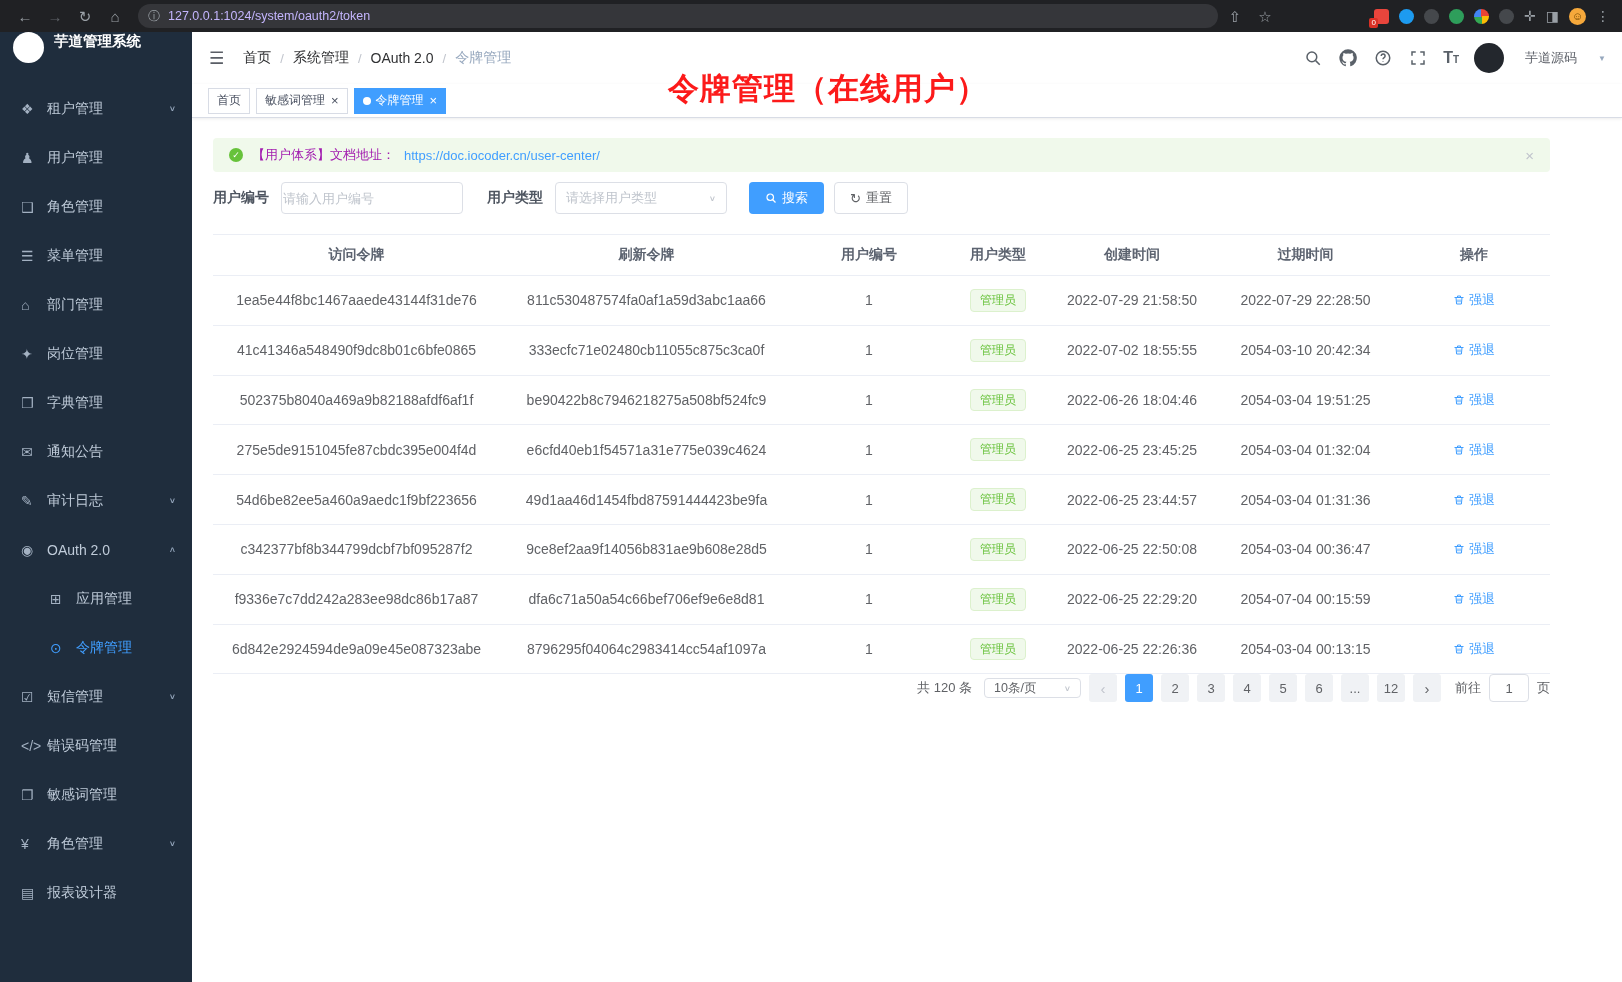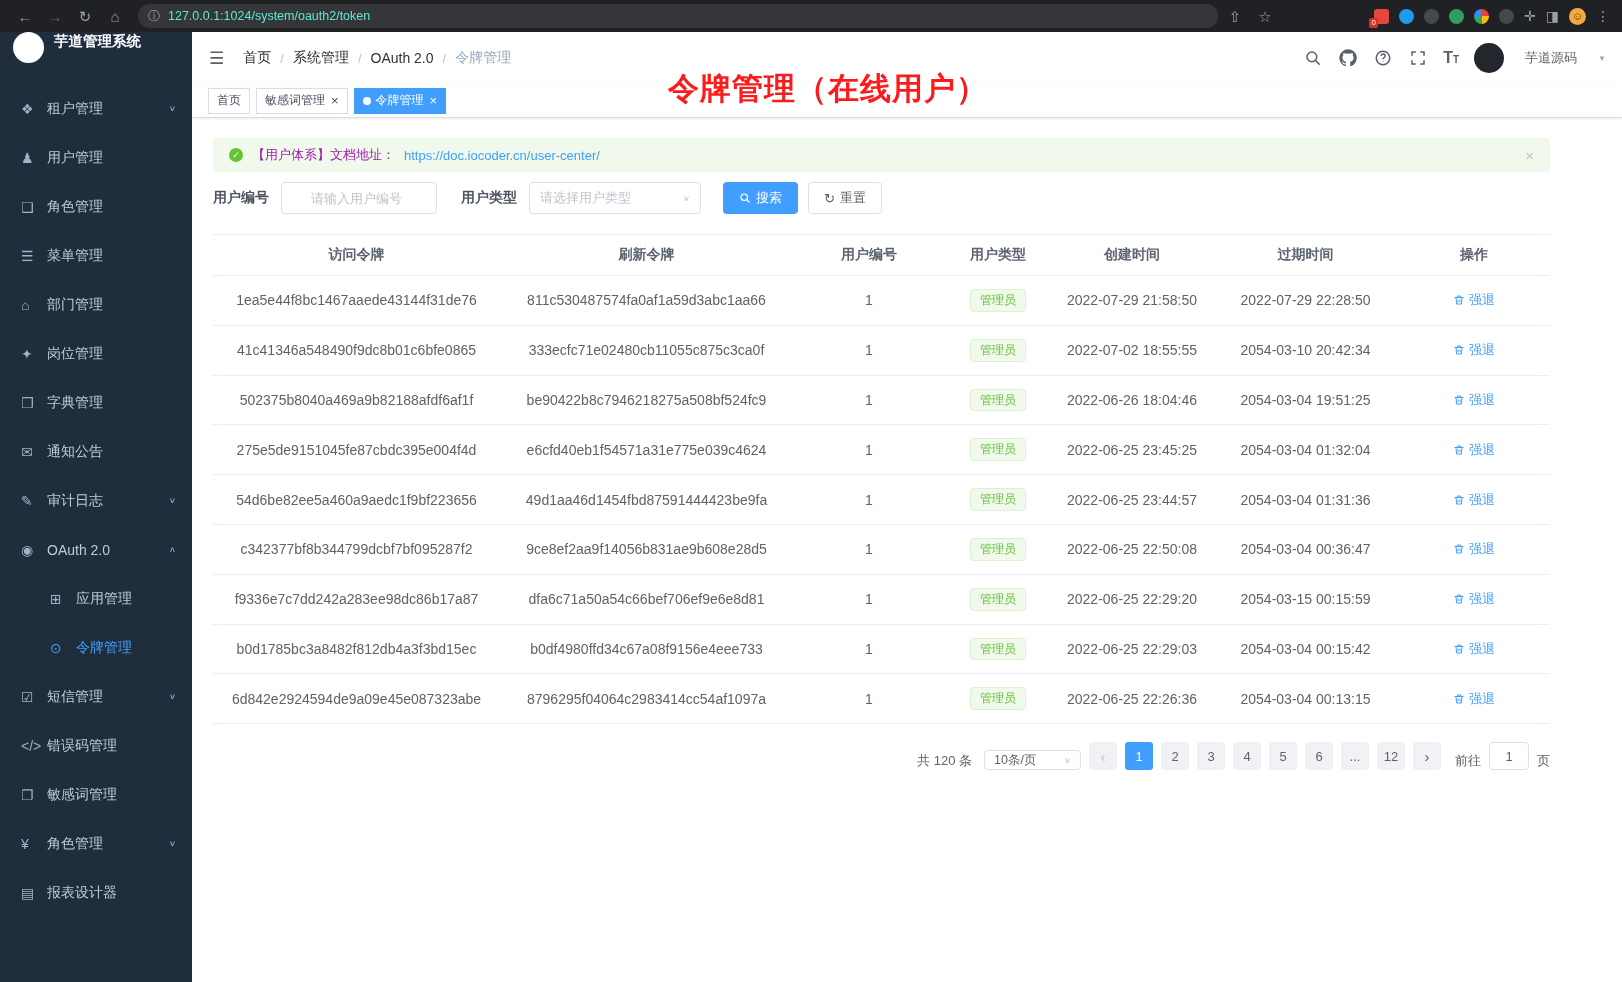--- a/index.html
+++ b/index.html
@@ -5,21 +5,21 @@
 *{margin:0;padding:0;box-sizing:border-box}
 html,body{width:1622px;height:982px}
 body{position:relative;overflow:hidden;background:#fff;font-family:"Liberation Sans","DejaVu Sans",sans-serif;color:#303133}
 
 
 .browser-bar{position:absolute;top:0;left:0;right:0;height:32px;background:#202124;display:flex;align-items:center;padding:0 12px;gap:4px;z-index:5}
 .b-btn{width:26px;height:26px;display:flex;align-items:center;justify-content:center;color:#9aa0a6;font-size:15px;cursor:pointer;line-height:1}
 .b-btn.dim{color:#5f6368}
 .url-pill{width:1080px;height:24px;margin-left:6px;background:#35363a;border-radius:12px;display:flex;align-items:center;padding:0 10px;gap:8px}
 .url-pill .info{color:#9aa0a6;font-size:12px;cursor:pointer}
-.url-text{color:#5eead4;font-size:12.5px;white-space:nowrap}
+.url-text{color:#c4b5fd;font-size:12.5px;white-space:nowrap}
 .b-right{margin-left:auto;display:flex;align-items:center;gap:10px}
 .ext{width:15px;height:15px;border-radius:50%;position:relative;cursor:pointer;flex:0 0 auto}
 .ext.sq{border-radius:3px}
 .ext .badge0{position:absolute;left:-5px;bottom:-4px;background:#d93025;color:#fff;font-size:8px;line-height:1;padding:1px 2.5px;border-radius:2px}
 .ext.red{background:#e8453c}
 .ext.blue{background:#1d9bf0}
 .ext.dark{background:#45484c}
 .ext.green{background:#2e9e5b}
 .ext.multi{background:conic-gradient(#ea4335 0 25%,#fbbc05 0 50%,#34a853 0 75%,#4285f4 0 100%)}
 .glyph{color:#9aa0a6;font-size:14px;cursor:pointer;line-height:1}
@@ -66,42 +66,42 @@
 
 .content{padding:20px 72px 0 21px}
 .alert{height:34px;background:#f0f9eb;border-radius:4px;display:flex;align-items:center;gap:9px;padding:0 16px;font-size:13px}
 .alert-check{width:14px;height:14px;border-radius:50%;background:#67c23a;color:#fff;font-size:9px;display:flex;align-items:center;justify-content:center;flex:0 0 14px}
 .alert-text{color:#a21caf}
 .alert-link{color:#409eff;text-decoration:none;cursor:pointer}
 .alert-close{margin-left:auto;color:#c0c4cc;font-size:15px;cursor:pointer}
 .filter-bar{margin-top:10px;display:flex;align-items:center;gap:10px;height:32px}
 .f-label{font-size:14px;font-weight:bold;color:#4e5560;margin-right:2px;white-space:nowrap}
 .f-label.second{margin-left:14px}
-.f-input{width:156px;height:32px;border:1px solid #dcdfe6;border-radius:4px;padding:0 29px;font-size:13px;color:#0369a1;outline:none;font-family:inherit}
+.f-input{width:182px;height:32px;border:1px solid #dcdfe6;border-radius:4px;padding:0 1px;font-size:13px;color:#0369a1;outline:none;font-family:inherit}
 .f-input::placeholder{color:#bfc4cc}
 .f-select{width:172px;height:32px;border:1px solid #dcdfe6;border-radius:4px;display:flex;align-items:center;justify-content:space-between;padding:0 10px;cursor:pointer}
 .f-ph{font-size:13px;color:#bfc4cc}
 .f-caret{font-size:10px;color:#c0c4cc;transform:scaleY(.8)}
 .btn{height:32px;border-radius:4px;display:inline-flex;align-items:center;gap:5px;font-size:13px;cursor:pointer;border:1px solid transparent;padding:0 15px;font-family:inherit}
 .btn.primary{background:#409eff;color:#fff;margin-left:12px}
 .btn.plain{background:#fff;border-color:#dcdfe6;color:#606266}
 .btn svg{width:12px;height:12px}
 .r-icon{font-size:13px}
 
 
 .data-table{width:100%;border-collapse:collapse;margin-top:20px;table-layout:fixed;border-top:1px solid #ebeef5}
 .data-table th{font-size:14px;font-weight:bold;color:#5c6370;padding:11px 0;border-bottom:1px solid #ebeef5;text-align:center}
 .data-table td{font-size:14px;color:#606266;text-align:center;padding:13px 2px;border-bottom:1px solid #ebeef5;overflow:hidden;white-space:nowrap}
 .badge{display:inline-block;background:#f0f9eb;border:1px solid #dcf1cd;color:#67c23a;font-size:12px;border-radius:4px;padding:2px 9px;line-height:1.4}
 .action-link{color:#409eff;font-size:13px;display:inline-flex;align-items:center;gap:4px;cursor:pointer;text-decoration:none}
 .trash{display:inline-flex}
 .trash svg{width:12px;height:12px}
 
 
-.pagination{margin-top:18px;display:flex;align-items:flex-end;justify-content:flex-end;gap:8px;font-size:13px;color:#606266}
+.pagination{display:flex;align-items:center;justify-content:flex-end;gap:8px;font-size:13px;color:#606266}
 .pg-total{margin-right:4px}
 .pg-size{width:97px;height:20px;border:1px solid #dcdfe6;border-radius:4px;display:flex;align-items:center;justify-content:space-between;padding:0 9px;cursor:pointer;font-size:12.5px}
 .pages{display:flex;gap:8px}
 .page-btn{min-width:28px;height:28px;border:none;border-radius:3px;background:#f0f2f5;color:#606266;font-size:13px;cursor:pointer;font-family:inherit;padding:0 6px}
 .page-btn.active{background:#409eff;color:#fff}
 .page-btn.prev::before{content:"‹";font-size:15px;color:#c0c4cc}
 .page-btn.next::before{content:"›";font-size:15px;color:#606266}
 .pg-goto-label{margin-left:6px}
 .pg-goto-input{width:40px;height:28px;border:1px solid #dcdfe6;border-radius:4px;text-align:center;font-size:13px;color:#606266;outline:none;font-family:inherit}
 
@@ -408,34 +408,21 @@
                     <path d="M3 7h18M9 7V4h6v3M6 7l1.2 13h9.6L18 7M10 11v5.5M14 11v5.5"></path>
                   </svg>
                 </span>强退</a></td>
           </tr>
           <tr>
             <td>f9336e7c7dd242a283ee98dc86b17a87</td>
             <td>dfa6c71a50a54c66bef706ef9e6e8d81</td>
             <td>1</td>
             <td><span class="badge">管理员</span></td>
             <td>2022-06-25 22:29:20</td>
-            <td>2054-03-15 00:15:59</td>
-            <td><a class="action-link"><span class="trash">
-                  <svg viewBox="0 0 24 24" fill="none" stroke="currentColor" stroke-width="2">
-                    <path d="M3 7h18M9 7V4h6v3M6 7l1.2 13h9.6L18 7M10 11v5.5M14 11v5.5"></path>
-                  </svg>
-                </span>强退</a></td>
-          </tr>
-          <tr>
-            <td>b0d1785bc3a8482f812db4a3f3bd15ec</td>
-            <td>b0df4980ffd34c67a08f9156e4eee733</td>
-            <td>1</td>
-            <td><span class="badge">管理员</span></td>
-            <td>2022-06-25 22:29:03</td>
-            <td>2054-03-04 00:15:42</td>
+            <td>2054-07-04 00:15:59</td>
             <td><a class="action-link"><span class="trash">
                   <svg viewBox="0 0 24 24" fill="none" stroke="currentColor" stroke-width="2">
                     <path d="M3 7h18M9 7V4h6v3M6 7l1.2 13h9.6L18 7M10 11v5.5M14 11v5.5"></path>
                   </svg>
                 </span>强退</a></td>
           </tr>
           <tr>
             <td>6d842e2924594de9a09e45e087323abe</td>
             <td>8796295f04064c2983414cc54af1097a</td>
             <td>1</td>

